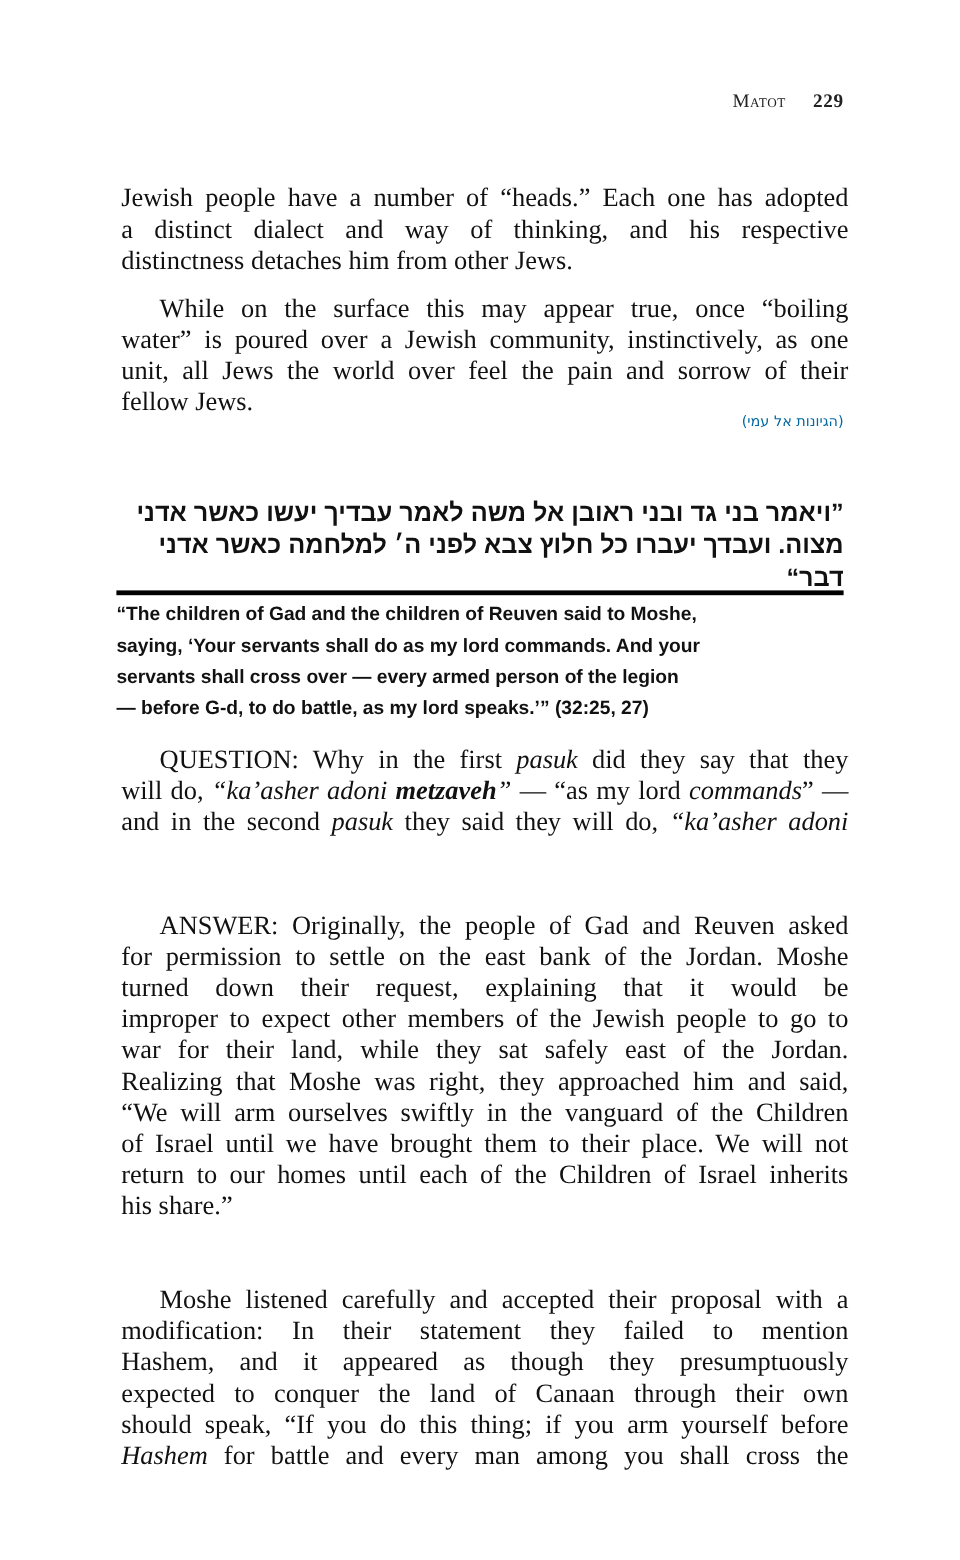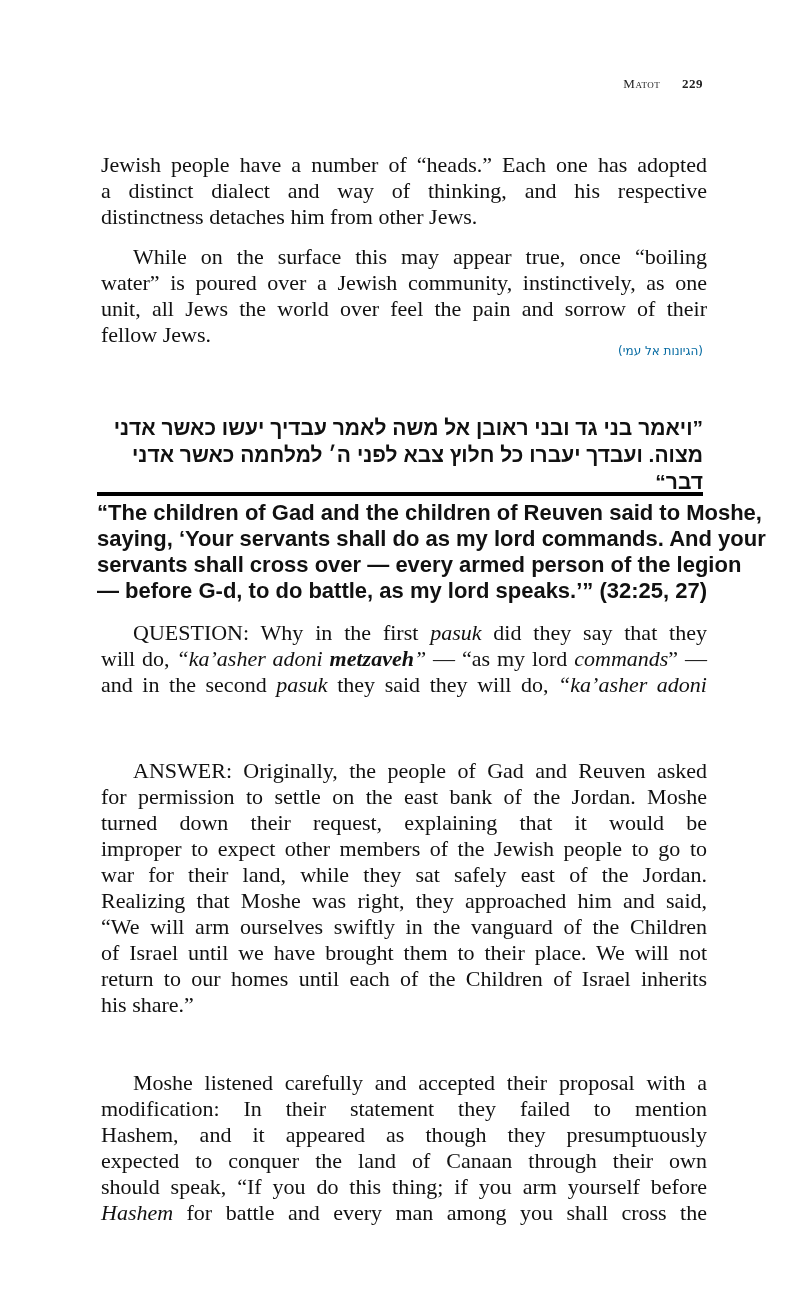--- a/index.html
+++ b/index.html
@@ -1,20 +1,20 @@
 <!DOCTYPE html>
 <html><head>
 <meta charset="utf-8">
 <style>
   html, body { margin: 0; padding: 0; background: #ffffff; }
   body { width: 800px; height: 1300px; position: relative; overflow: hidden; color: #111; }
   .page { position: absolute; left: 97px; top: 0; width: 606px; }
   .running-head {
     position: absolute; top: 76px; right: 0;
-    font-family: "Liberation Serif", serif; font-size: 13px; letter-spacing: 0.5px;
+    font-family: "Liberation Serif", serif; font-size: 16px; letter-spacing: 0.5px;
     color: #222;
   }
   .running-head .title { font-variant: small-caps; margin-right: 18px; }
   .running-head .pgnum { font-weight: bold; }
   .body-text {
     font-family: "Liberation Serif", serif; font-size: 22px; line-height: 26px;
     text-align: justify; margin: 4px;
   }
   .p1 { position: absolute; top: 148px; left: 0; width: 606px; }
   .p2 { position: absolute; top: 240px; left: 0; width: 606px; }
@@ -24,21 +24,21 @@
   }
   .hebrew {
     position: absolute; top: 414px; left: 0; width: 606px;
     font-family: Liberation Sans, sans-serif; font-weight: bold; font-size: 21px; line-height: 27px;
     direction: rtl; text-align: right; color: #111;
   }
   .hebrew .line { display: block; white-space: nowrap; }
   .rule { position: absolute; top: 492px; left: 0; width: 606px; height: 4px; background: #000; }
   .translation {
     position: absolute; top: 500px; left: 0; width: 606px;
-    font-family: "Liberation Sans", sans-serif; font-weight: bold; font-size: 22px; line-height: 26px;
+    font-family: "Liberation Sans", sans-serif; font-weight: bold; font-size: 16px; line-height: 26px;
     color: #111; margin: 0;
   }
   .translation .line { display: block; white-space: nowrap; }
   .q { position: absolute; top: 616px; left: 0; width: 606px; }
   .a { position: absolute; top: 754px; left: 0; width: 606px; }
   .m { position: absolute; top: 1066px; left: 0; width: 606px; }
   .line-j { display: block; text-align: justify; text-align-last: justify; white-space: normal; }
   .line-l { display: block; text-align: left; }
   em { font-style: italic; }
   .bi { font-style: italic; font-weight: bold; }

